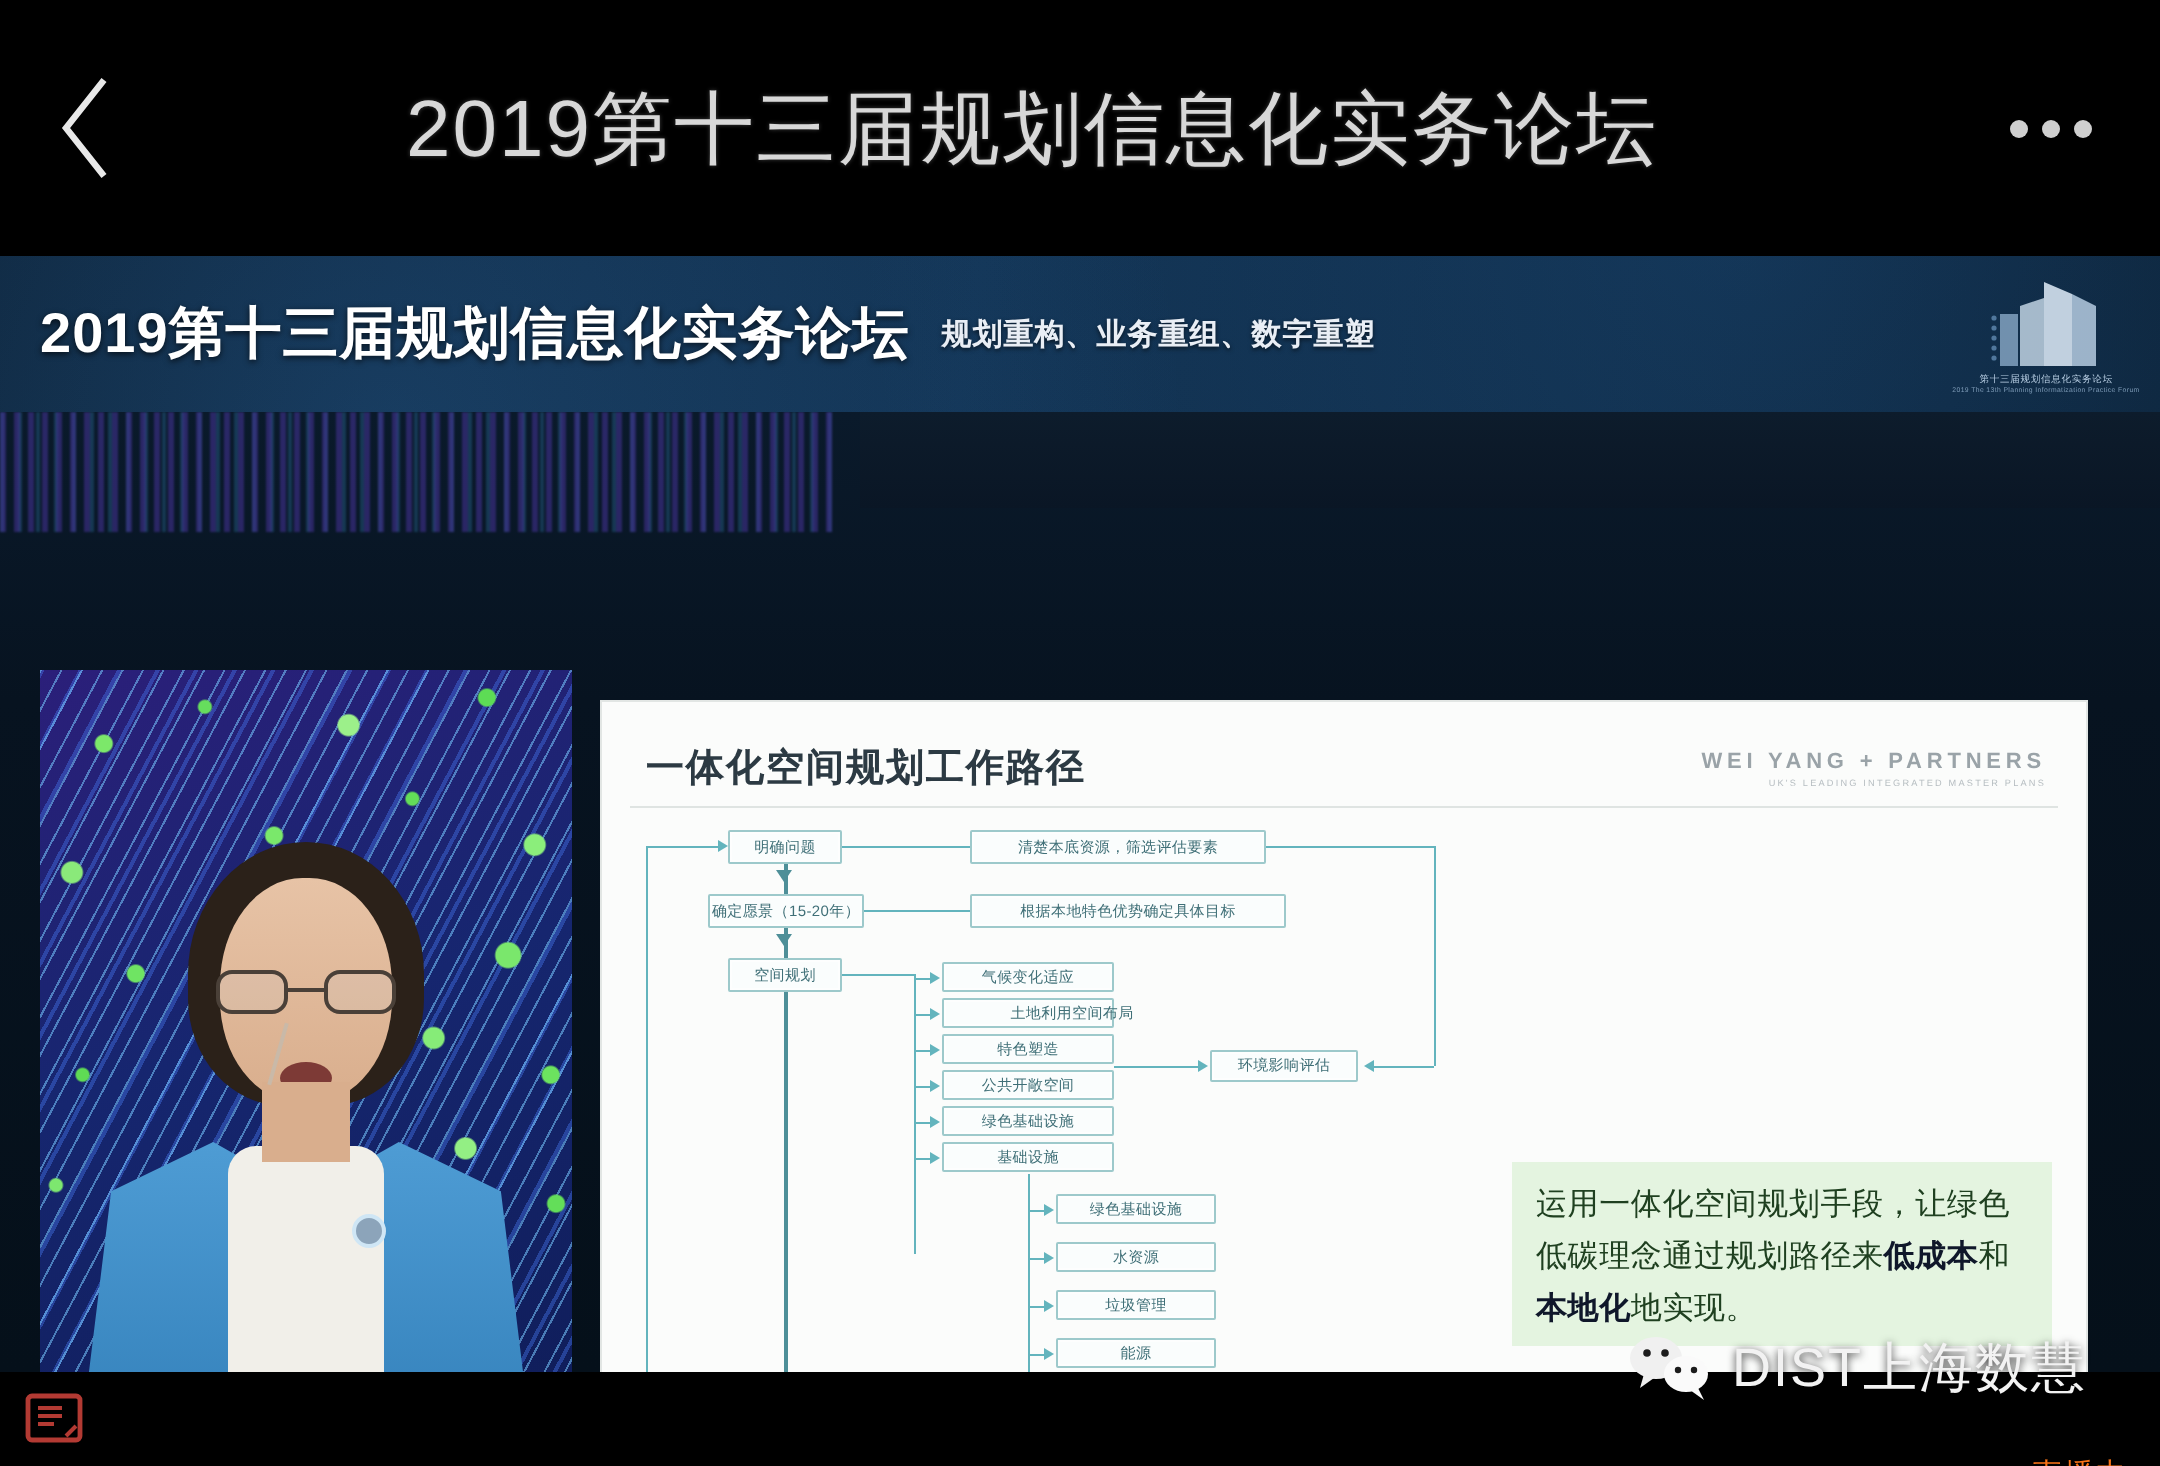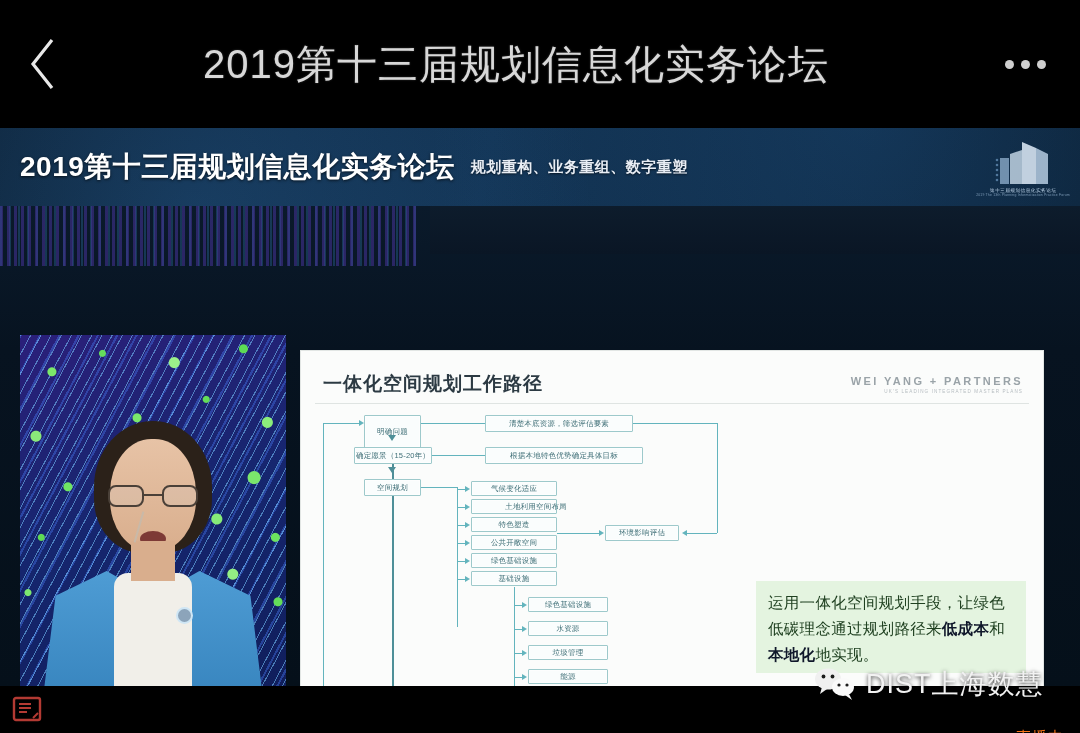--- a/index.html
+++ b/index.html
@@ -375,21 +375,21 @@
 
       <div id="flow">
 
         <div class="ln v" style="left:22px; top:14px; height:376px;"></div>
 
         <div class="ln h" style="left:22px; top:14px; width:36px;"></div>
         <div class="arw r" style="left:58px; top:10.5px;"></div>
 
         <div class="ln v thick" style="left:91px; top:22px; height:368px; width:2px;"></div>
 
-        <div class="node" style="left:63px; top:6px; width:57px; height:33px;">
+        <div class="node" style="left:63px; top:6px; width:57px; height:17px;">
           <span>明确问题</span>
         </div>
         <div class="arw d" style="left:87px; top:26px;"></div>
 
         <div class="node" style="left:53px; top:38px; width:78px; height:17px;">
           <span>确定愿景（15-20年）</span>
         </div>
         <div class="arw d" style="left:87px; top:58px;"></div>
 
         <div class="node" style="left:63px; top:70px; width:57px; height:17px;">

